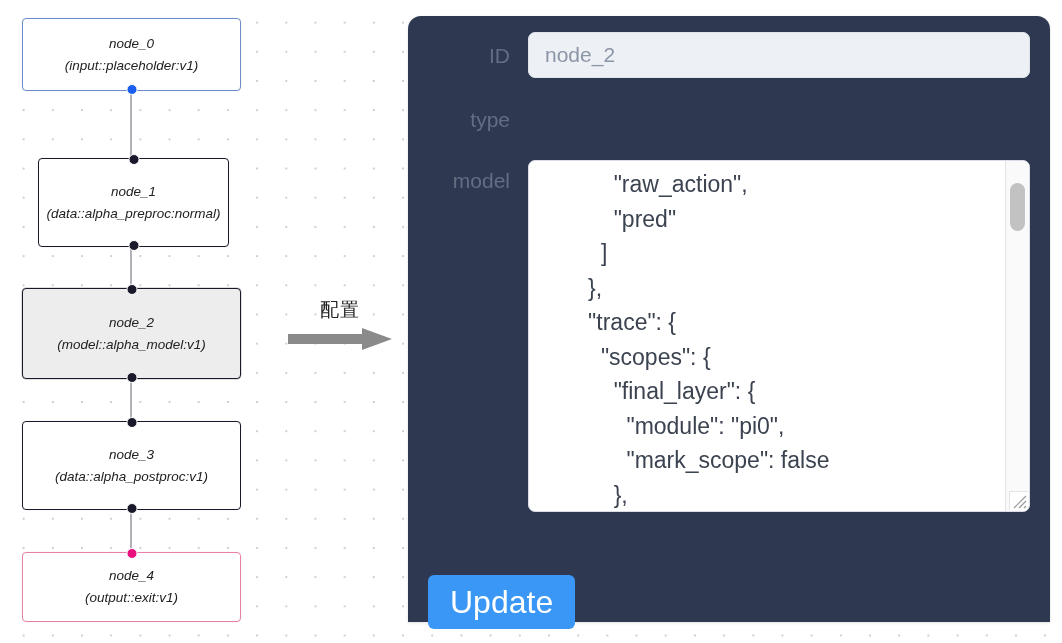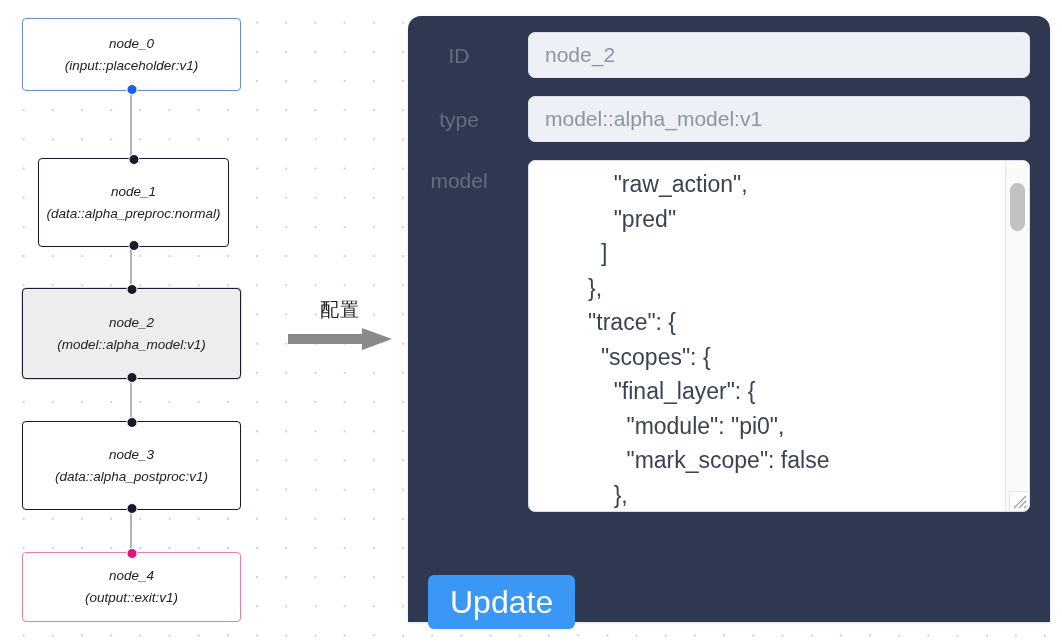--- a/index.html
+++ b/index.html
@@ -99,21 +99,21 @@
     box-shadow:0 1px 3px rgba(0,0,0,0.12);
   }
   .field-row{
     display:flex;align-items:flex-start;
     padding:0 20px 0 0;
     margin-top:16px;
   }
   .field-label{
     width:120px;
     flex:0 0 120px;
-    text-align:center;
+    text-align:right;
     padding-right:18px;
     box-sizing:border-box;
     color:#636e82;
     font-size:21px;
     line-height:48px;
     font-family:"Liberation Sans",sans-serif;
   }
   .field-label.top{line-height:42px;}
 
   .text-input{
@@ -240,21 +240,20 @@
 
 <div id="panel">
 
   <div class="field-row">
     <div class="field-label">ID</div>
     <div class="text-input">node_2</div>
   </div>
 
   <div class="field-row">
     <div class="field-label">type</div>
-    <div class="text-input">model::alpha_model:v1</div>
   </div>
 
   <div class="field-row">
     <div class="field-label top">model</div>
     <div class="ta-wrap">
       <div class="ta-text">            "raw_action",
             "pred"
           ]
         },
         "trace": {

